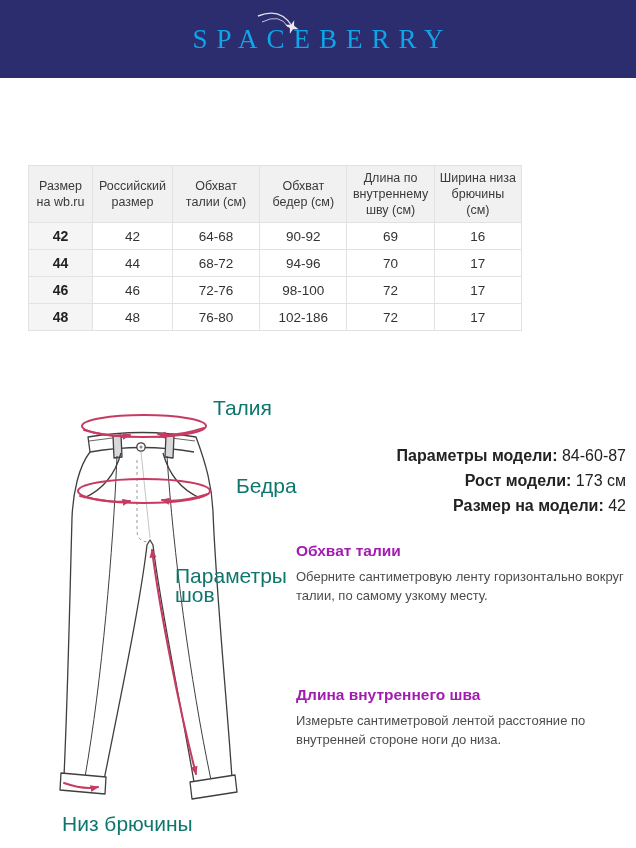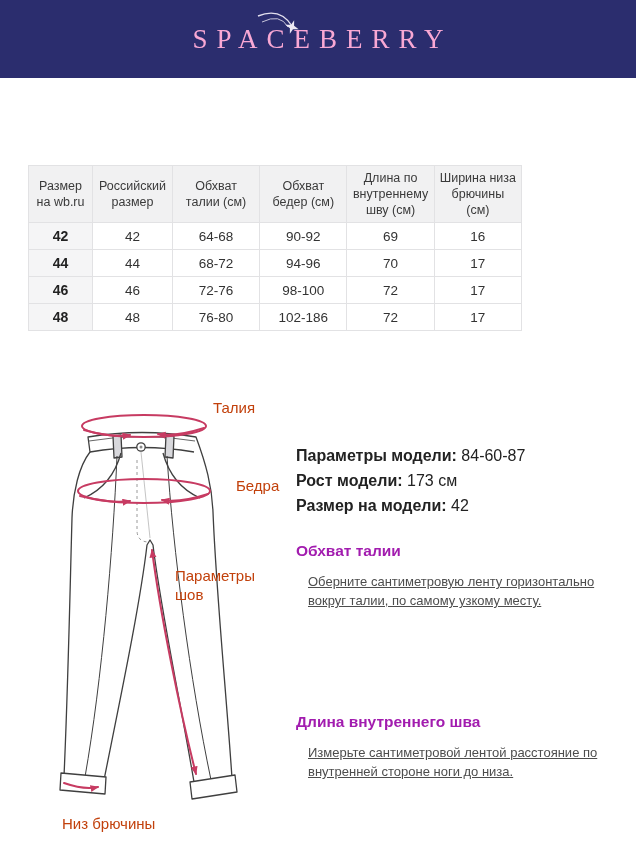--- a/index.html
+++ b/index.html
@@ -14,21 +14,21 @@
   
   .band{
     position:absolute;top:0;left:0;width:636px;height:78px;
     background:#2B2D6E;
   }
   .logo{
     position:absolute;top:0;left:0;width:100%;height:78px;
     display:flex;align-items:center;justify-content:center;
     font-family:"Liberation Serif", serif;
     font-size:27px;letter-spacing:9px;padding-left:9px;box-sizing:border-box;
-    color:#f9a8d4;font-weight:400;
+    color:#0ea5e9;font-weight:400;
   }
   .comet{position:absolute;top:0;left:0;}
   
   .size-table{
     position:absolute;left:28px;top:165px;width:494px;
     border-collapse:collapse;table-layout:fixed;
     font-size:12.5px;color:#3a3a3a;
   }
   .size-table th,.size-table td{
     border:1px solid #E2E2E4;text-align:center;vertical-align:middle;
@@ -39,40 +39,40 @@
   }
   .size-table td{height:27px;font-size:13.5px;color:#333;}
   .size-table td.sizecol{
     background:#F5F5F6;font-weight:700;color:#222;font-size:14px;
   }
   .c1{width:13%;} .c2{width:16.2%;} .c3{width:17.7%;}
   .c4{width:17.7%;} .c5{width:17.7%;} .c6{width:17.7%;}
   
   .figure{position:absolute;left:20px;top:390px;width:300px;height:458px;}
   .fig-label{
-    position:absolute;font-size:15px;color:#c2410c;line-height:19px;white-space:nowrap;
+    position:absolute;font-size:21px;color:#0f766e;line-height:19px;white-space:nowrap;
   }
   .fig-label.wrap{white-space:normal;width:110px;}
   .lbl-waist{left:193px;top:8px;}
   .lbl-hips{left:216px;top:86px;}
   .lbl-inseam{left:155px;top:176px;}
   .lbl-hem{left:42px;top:424px;}
   
   .info{position:absolute;left:296px;top:443px;width:330px;}
-  .model-line{font-size:16px;line-height:25px;color:#222;}
+  .model-line{font-size:16px;line-height:25px;color:#222;text-align:right;}
   .model-line .lbl{font-weight:600;}
   .model-line .val{font-weight:400;}
   .guide-sec{position:absolute;left:0;width:330px;}
   .guide-sec h3{
     margin:0 0 7px 0;font-size:15.5px;font-weight:600;color:#a21caf;
   }
   .guide-sec p{
-    margin:12px;font-size:13px;line-height:19px;color:#4d4d4d;font-weight:400;text-decoration:underline;
-  }
-  .sec-waist{top:99px;} .sec-hips{top:178px;} .sec-inseam{top:270px;}
+    margin:0;font-size:13px;line-height:19px;color:#4d4d4d;font-weight:400;
+  }
+  .sec-waist{top:99px;} .sec-hips{top:178px;} .sec-inseam{top:243px;}
 </style>
 </head>
 <body>
 
 <div class="band">
   <div class="logo">SPACEBERRY</div>
   <svg class="comet" width="636" height="78" viewBox="0 0 636 78">
     <path d="M258,16 Q280,7 292,26" fill="none" stroke="#ECE9F4" stroke-width="1.4" opacity="0.95"></path>
     <path d="M262,22 Q280,13 288,27" fill="none" stroke="#ECE9F4" stroke-width="1" opacity="0.8"></path>
     <path d="M292,27 m0,-7 l1.6,5.2 5.4,1.8 -5.4,1.8 -1.6,5.2 -1.6,-5.2 -5.4,-1.8 5.4,-1.8 z" fill="#ECE9F4" transform="rotate(18 292 27)"></path>

